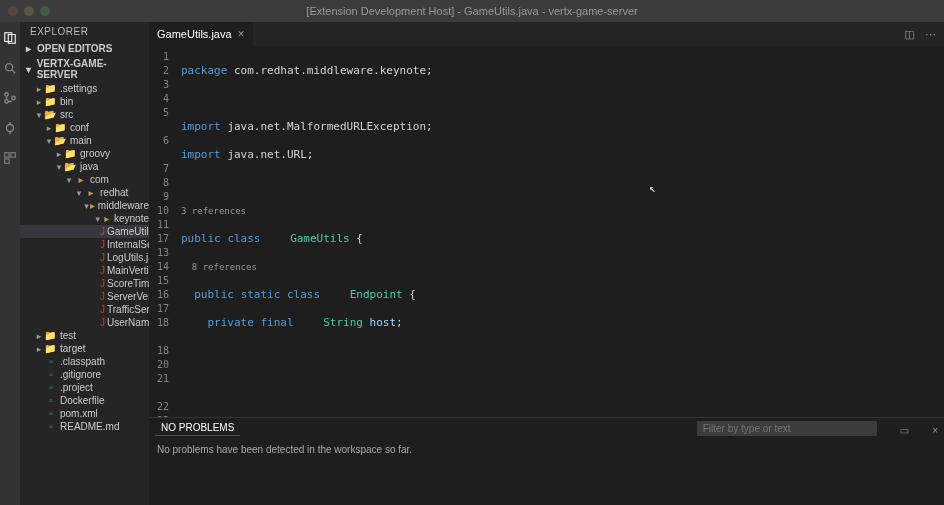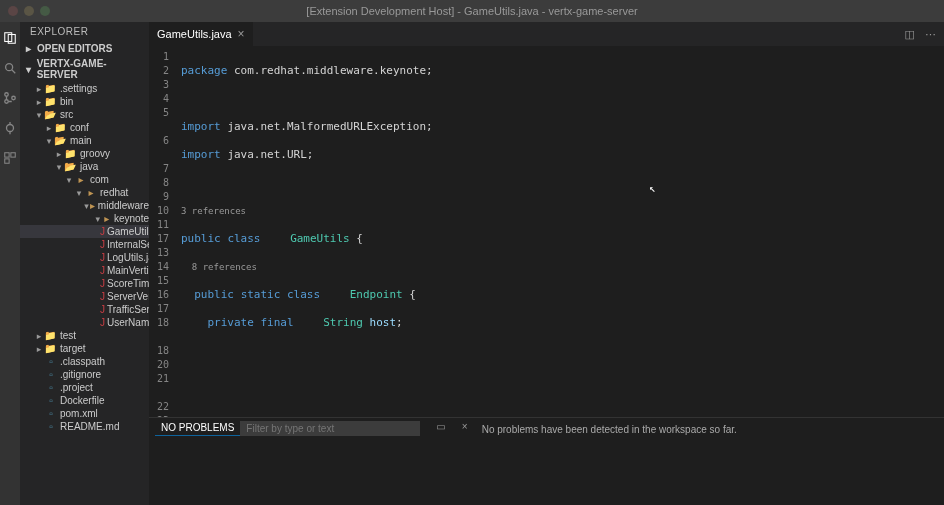--- a/index.html
+++ b/index.html
@@ -39,24 +39,24 @@
     .tabs-actions { margin-left: auto; display: flex; align-items: center; gap: 10px; padding-right: 8px; color: #999; }
     .editor-body { flex: 1; display: flex; overflow: hidden; font-family: Menlo, Consolas, monospace; font-size: 11px; position: relative; }
     .gutter { background: #1e1e1e; color: #858585; text-align: right; padding: 4px 8px 4px 4px; line-height: 14px; user-select: none; min-width: 28px; }
     .gutter .ln { height: 14px; font-size: 10px; }
     .code { padding: 4px 0 4px 4px; line-height: 14px; white-space: pre; color: #d4d4d4; }
     .code .row { height: 14px; }
     .codelens { color: #999999; font-size: 9px; }
     .k { color: #569cd6; } .t { color: #4ec9b0; margin-left: 23px; }
     .c { color: #d4d4d4; } .v { color: #9cdcfe; }
     .cursor-ptr { position: absolute; width: 8px; height: 12px; color: #fff; }
-    .problems-panel { height: 88px; border-top: 1px solid #333; background: #1e1e1e; display: flex; flex-direction: row; }
+    .problems-panel { height: 88px; border-top: 1px solid #333; background: #1e1e1e; display: flex; flex-direction: column; }
     .problems-header { display: flex; align-items: center; height: 20px; padding: 0 6px; font-size: 10px; }
     .problems-tab { color: #fff; padding: 2px 6px; border-bottom: 1px solid #0e639c; }
-    .problems-filter { margin-left: auto; display: flex; align-items: flex-start; gap: 16px; }
+    .problems-filter { margin-left: auto; display: flex; align-items: flex-end; gap: 23px; }
     .problems-filter input { background: #3c3c3c; border: none; color: #ccc; padding: 2px 6px; font-size: 10px; width: 180px; }
     .problems-body { padding: 6px 8px; color: #aaa; font-size: 10px; }
     .panel-icon { color: #999; }
   </style>
 </head>
 <body>
 
 <div class="titlebar">
   <div class="traffic-lights">
     <div class="traffic-light tl-red"></div>

